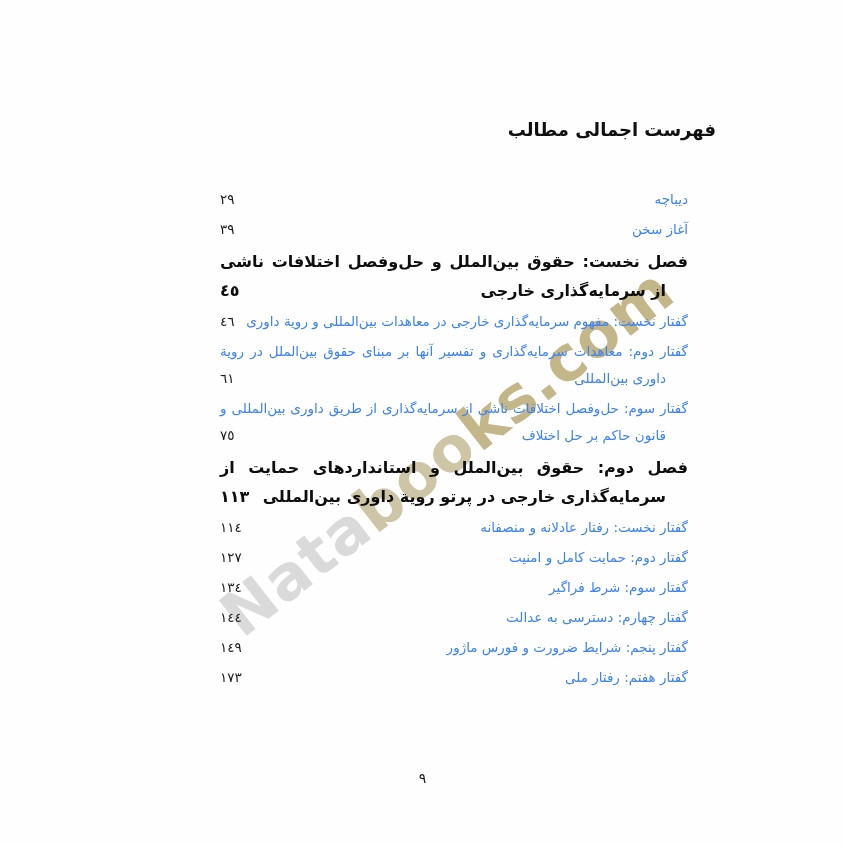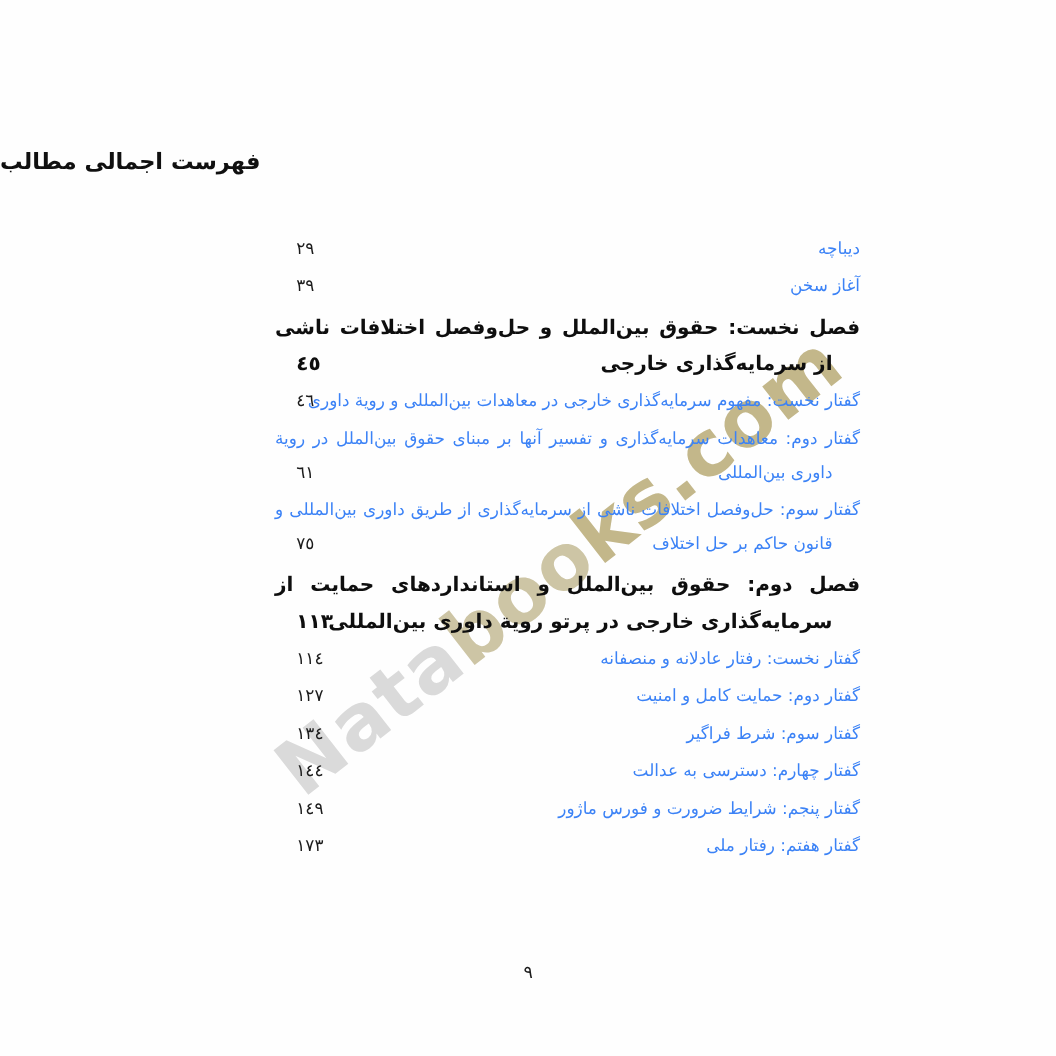--- a/index.html
+++ b/index.html
@@ -23,21 +23,21 @@
     font-weight: bold;
     letter-spacing: 1px;
     white-space: nowrap;
     z-index: 1;
     user-select: none;
   }
   
   .doc-title {
     position: absolute;
     top: 119px; left: 0; width: 716px;
-    text-align: left;
+    text-align: right;
     direction: rtl;
     font-weight: bold;
     font-size: 18px;
     color: #101010;
     z-index: 2;
   }
   
   .toc {
     position: absolute;
     top: 186px; left: 220px;
@@ -53,21 +53,21 @@
     direction: rtl;
     text-align: justify;
     padding-right: 22px;
     text-indent: -22px;
     font-size: 13.5px;
     line-height: 27px;
     color: #3b82f6;
   }
   .toc-page {
     position: absolute;
-    left: 17px; bottom: 0;
+    left: 0; bottom: 0;
     direction: rtl;
     font-size: 13.5px;
     line-height: 27px;
     color: #1b1b1b;
   }
   .toc-row.chapter { margin-top: 4px; }
   .toc-row.chapter .toc-label,
   .toc-row.chapter .toc-page {
     font-weight: bold;
     font-size: 16px;

